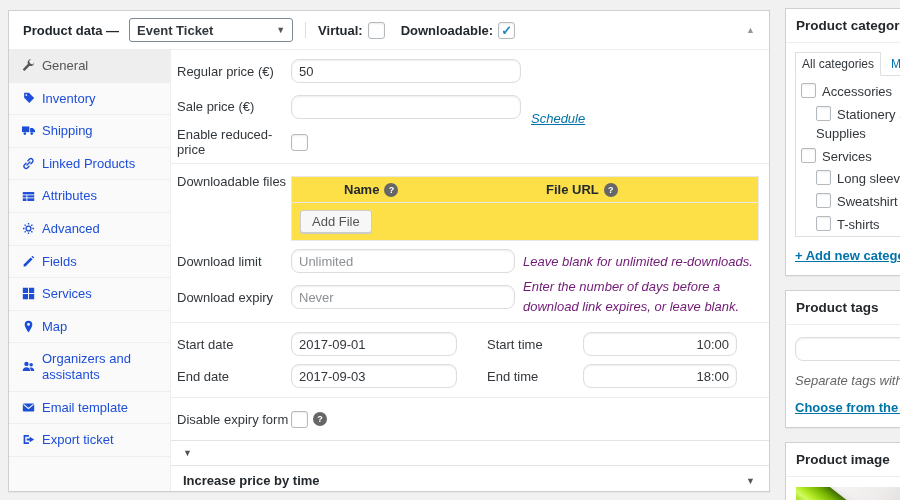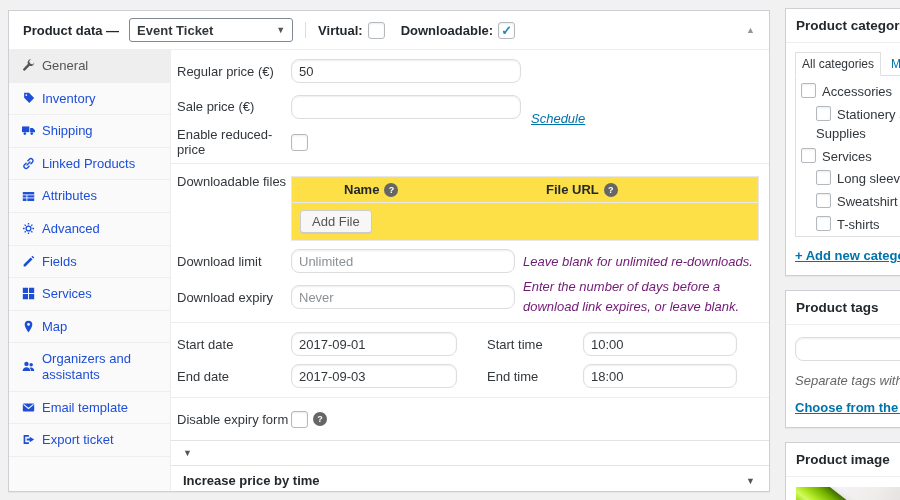--- a/index.html
+++ b/index.html
@@ -38,21 +38,21 @@
   .row{display:flex;align-items:center;min-height:32px;padding-left:6px;}
   .row.top{align-items:flex-start;padding-top:5px;}
   .fl{width:114px;flex-shrink:0;color:#32373c;}
   .fl2{width:96px;flex-shrink:0;color:#32373c;margin-left:30px;}
   .txt{height:18px;border:1px solid #ddd;box-shadow:inset 0 1px 2px rgba(0,0,0,.07);
        padding:2px 7px;font-size:13px;font-family:"Liberation Sans",sans-serif;color:#32373c;border-radius:8px;}
   .txt::placeholder{color:#8b9196;opacity:1;}
   .w-price{width:214px;}
   .w-dl{width:208px;}
   .w-date{width:150px;}
-  .w-time{width:138px;}
+  .w-time{width:138px;text-align:right;}
   .link{color:#0073aa;font-style:italic;text-decoration:underline;cursor:pointer;margin-top:24px;}
   .sched{margin-left:10px;}
   .desc{font-style:italic;color:#701a75;margin-left:8px;}
   .desc.wrap{width:224px;line-height:1.55;}
   .helptip{width:14px;height:14px;border-radius:50%;background:#666;color:#fff;display:inline-flex;
            align-items:center;justify-content:center;font-size:9px;font-weight:bold;margin-left:5px;flex-shrink:0;}
   .helptip::after{content:"?";}
   
   .ftable{flex:1;margin:2px 10px 4px 0;border:1px solid #e8e8e8;background:#fde047;}
   .fthead{display:flex;border-bottom:1px solid #e8e8e8;padding:5px 0;}

